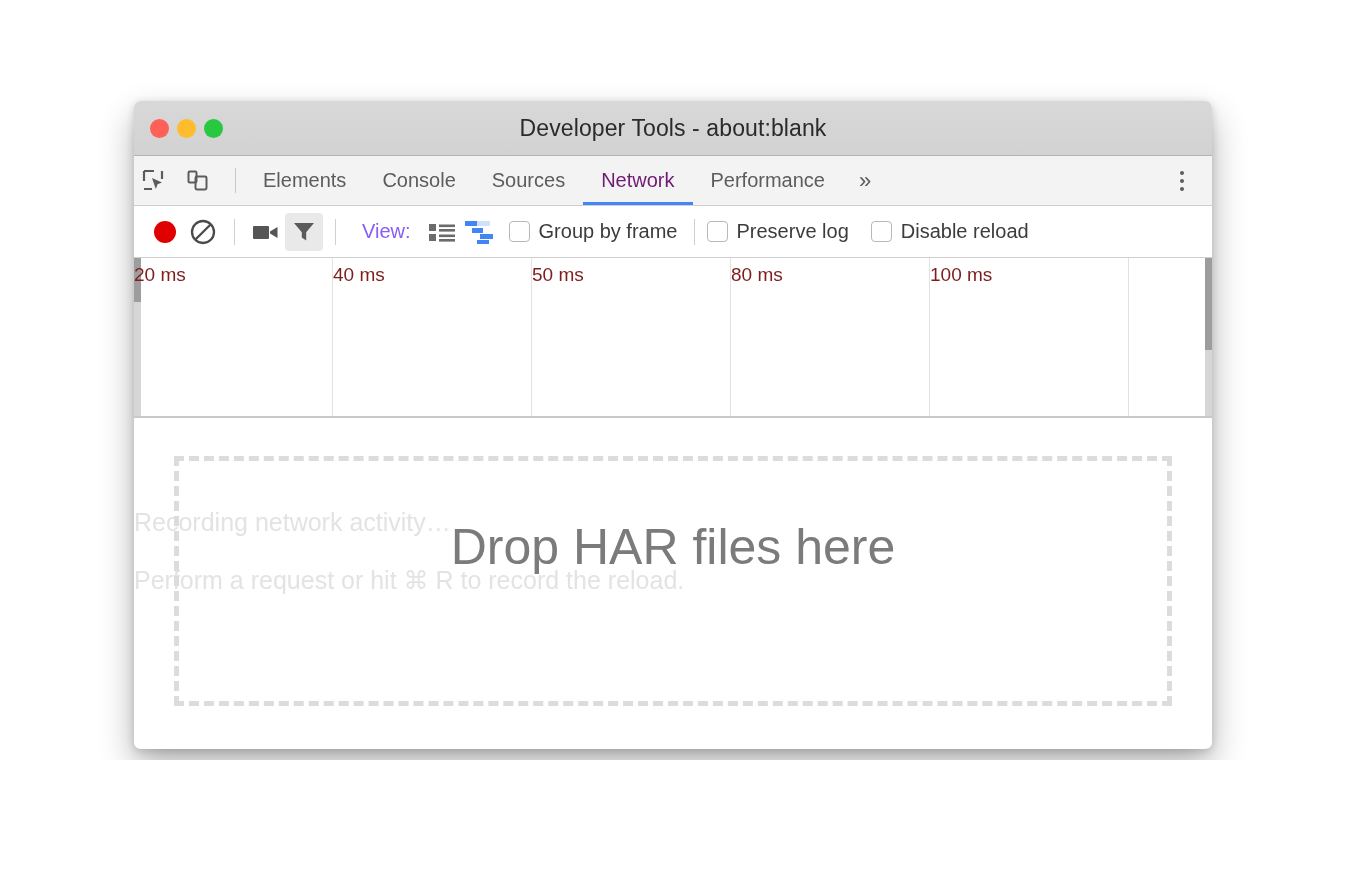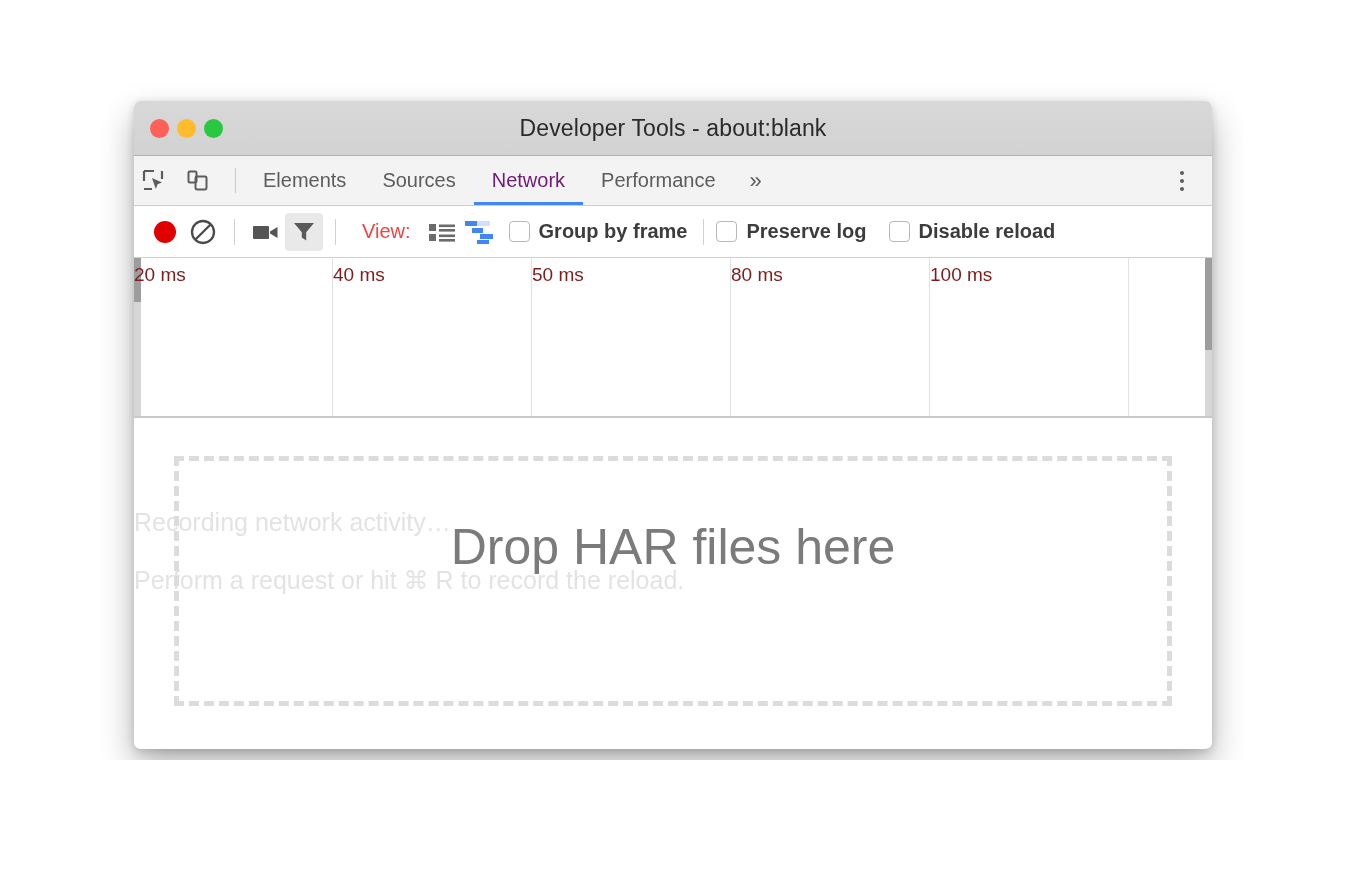--- a/index.html
+++ b/index.html
@@ -155,21 +155,21 @@
   }
   .tool.pressed { background: #e9e9e9; }
   .record-dot {
     width: 22px; height: 22px;
     border-radius: 50%;
     background: #e00000;
     display: block;
   }
   .view-label {
     font-size: 20px;
-    color: #ef4444;
+    color: #8b5cf6;
     margin: 0 12px 0 14px;
     flex: 0 0 auto;
   }
   .cb-wrap {
     display: flex;
     align-items: center;
     gap: 9px;
     margin-right: 4px;
     flex: 0 0 auto;
     cursor: default;
@@ -179,21 +179,20 @@
     border: 1px solid #b8b8b8;
     border-radius: 4px;
     background: #fff;
     display: block;
     flex: 0 0 auto;
   }
   .cb-label {
     font-size: 20px;
     color: #3c3c3c;
     white-space: nowrap;
-    font-weight: bold;
   }
   .tsep {
     width: 1px;
     height: 26px;
     background: #d0d0d0;
     margin: 0 12px;
     flex: 0 0 auto;
   }
 
   
@@ -348,20 +347,21 @@
         <div class="icon-btn">
           <svg width="23" height="23" viewBox="0 0 23 23">
             <rect x="2.5" y="2.5" width="8" height="11" rx="1.2" fill="none" stroke="#5c5c5c" stroke-width="2"></rect>
             <rect x="9.5" y="7.5" width="11" height="13" rx="1.4" fill="none" stroke="#5c5c5c" stroke-width="2"></rect>
           </svg>
         </div>
       </div>
       <div class="vsep"></div>
       <div class="tabs">
         <div class="tab">Elements</div>
+        <div class="tab">Console</div>
         <div class="tab">Sources</div>
         <div class="tab active">Network</div>
         <div class="tab">Performance</div>
         <div class="tab more">»</div>
       </div>
       <div class="tb-right">
         <div class="vsep" style="margin:12px 8px"></div>
         <div class="kebab">
           <i></i>
           <i></i>

